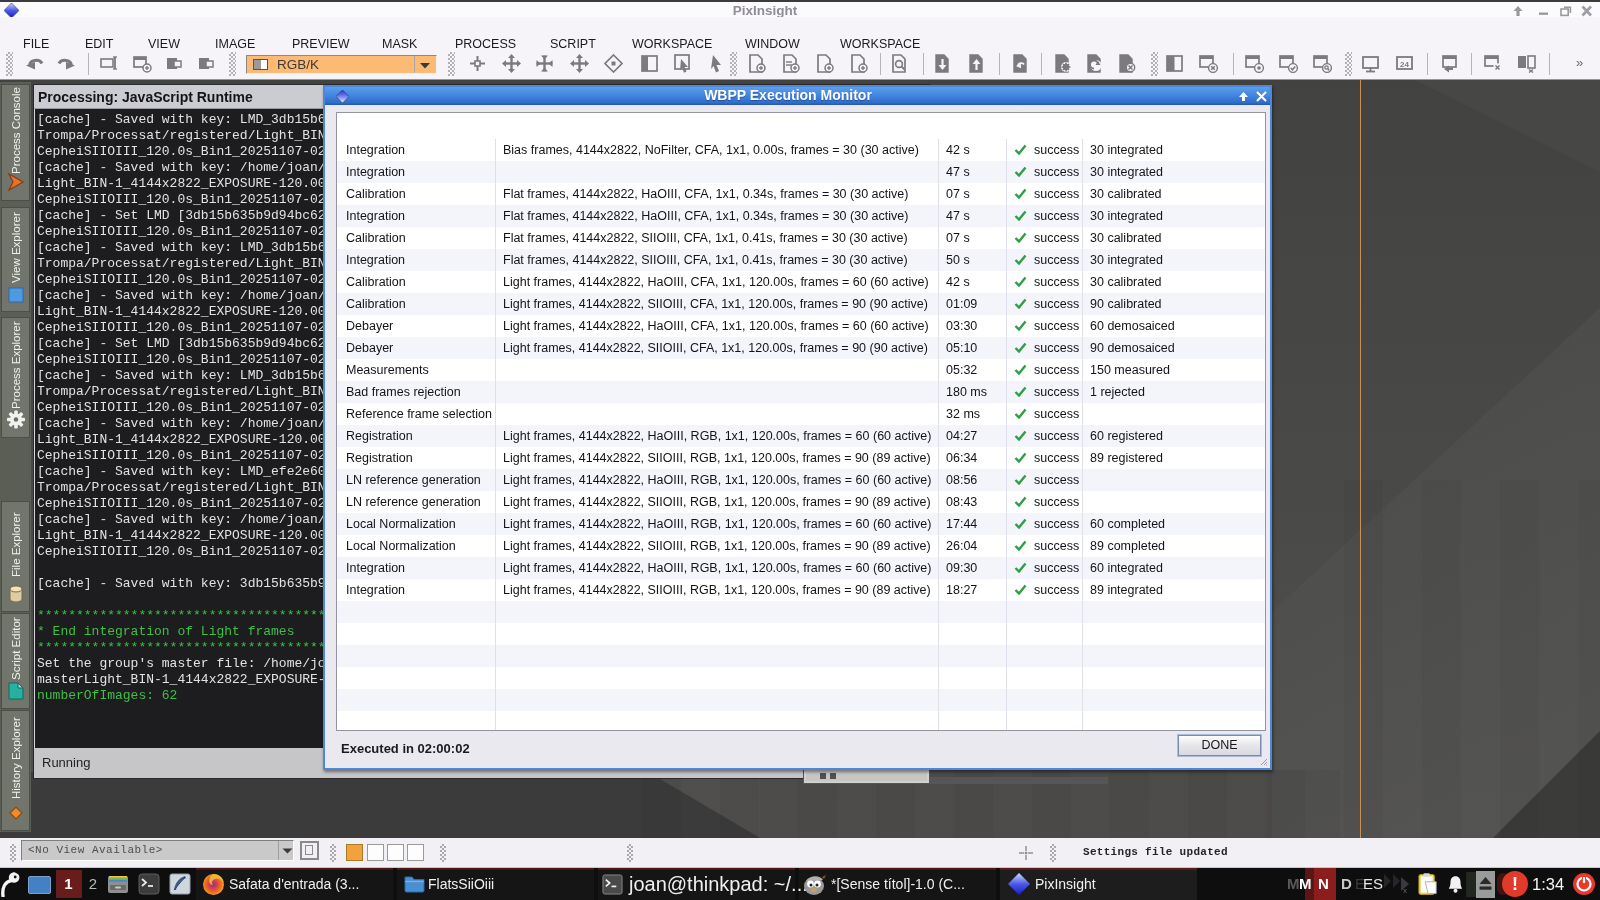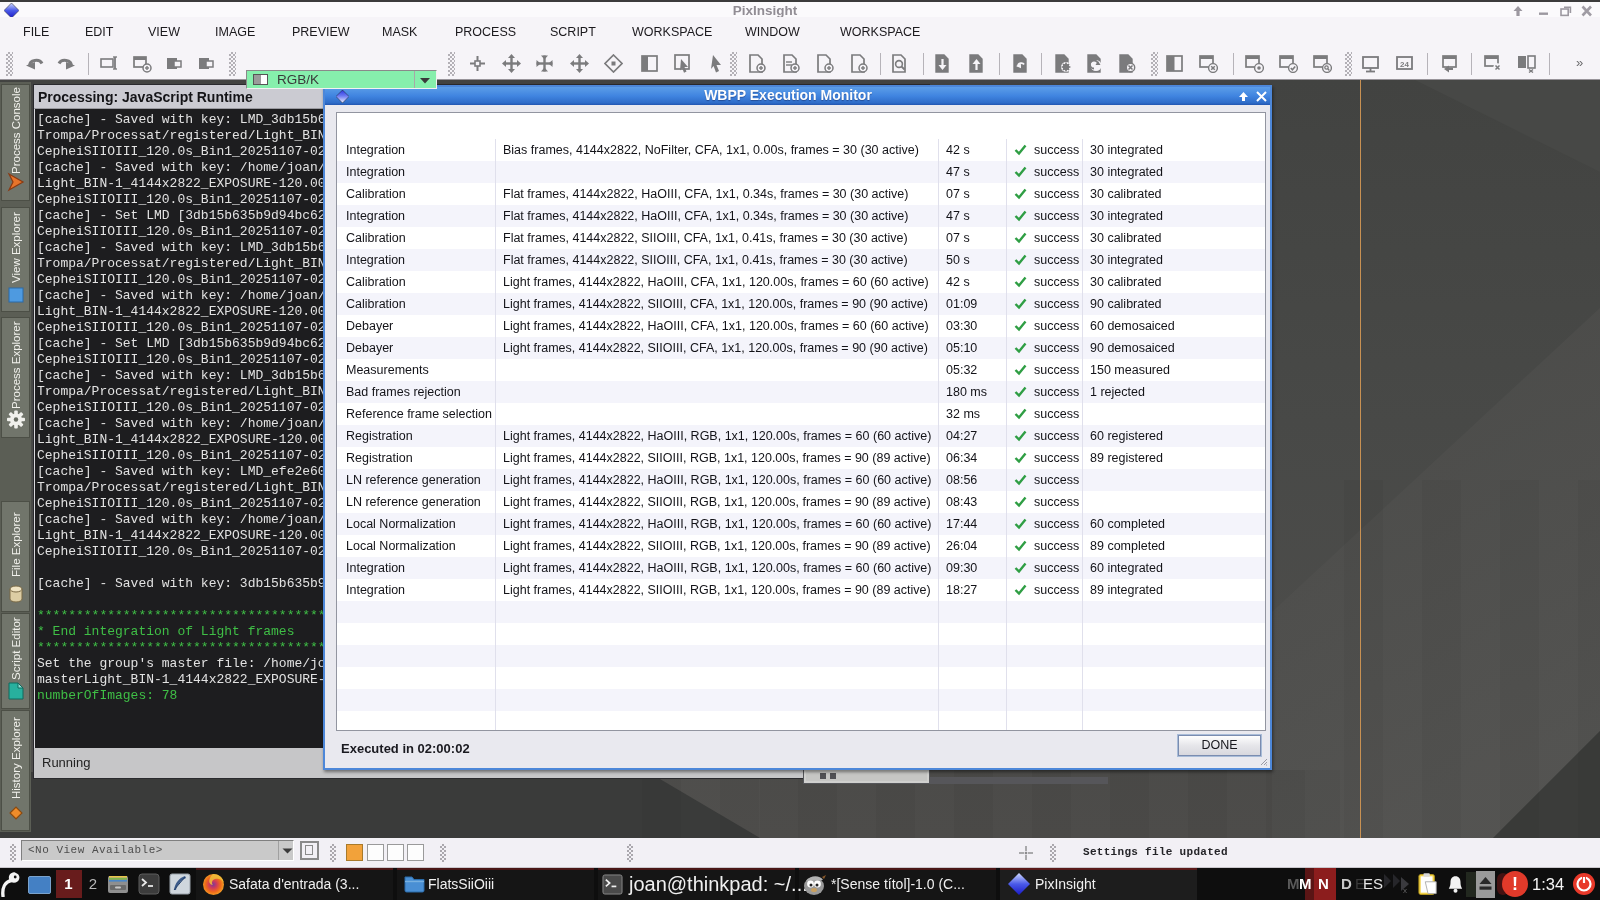--- a/index.html
+++ b/index.html
@@ -1,19 +1,19 @@
 <!DOCTYPE html>
 <html><head><meta charset="utf-8"><style>
 *{margin:0;padding:0;box-sizing:border-box;-webkit-font-smoothing:antialiased}
 html,body{width:1600px;height:900px;overflow:hidden;font-family:"Liberation Sans",sans-serif;position:relative;background:#4a4a48}
 .ab{position:absolute}
 #titlebar{left:0;top:0;width:1600px;height:17px;background:#fbfafc;border-top:2px solid #3c3c3c}
 #menubar{left:0;top:17px;width:1600px;height:31px;background:#f6f4f8}
 #toolbar{left:0;top:48px;width:1600px;height:32px;background:#f6f4f8;border-bottom:1px solid #98949a}
-.mi{position:absolute;top:8px;font-size:12.5px;color:#1b191d}
+.mi{position:absolute;top:20px;font-size:12.5px;color:#1b191d}
 .handle{position:absolute;width:7px;height:24px;top:4px;background-image:repeating-conic-gradient(#b3b0b6 0% 25%,rgba(0,0,0,0) 0% 50%);background-size:4px 4px}
 .tsep{position:absolute;width:1px;height:22px;top:5px;background:#b6b3b9}
 .ticn{position:absolute;top:6px}
 #workspace{left:0;top:80px;width:1600px;height:758px;background:#4a4a48;overflow:hidden}
 #dock{position:absolute;left:0;top:2px;width:31px;height:750px;background:#5b5e55}
 .dtab{position:absolute;left:1px;width:29px;background:#71756b;border:1px solid #4c4f46}
 .vt{position:absolute;left:0;right:0;top:2px;bottom:26px;display:flex;align-items:center;justify-content:center;writing-mode:vertical-rl;transform:rotate(180deg);font-size:11.5px;color:#f1f1ec;white-space:nowrap;overflow:hidden}
 .dticon{position:absolute;left:50%;transform:translateX(-50%)}
 #console{position:absolute;left:33px;top:4px;width:897px;height:695px;background:#1d1d1f;border:1px solid #2a2a2e;box-shadow:inset 1px 0 0 #d8d8dc}
 #ctitle{position:absolute;left:0;top:0;width:100%;height:24px;background:#cbcbd2;border-bottom:1px solid #9a9aa0;color:#141417;font-weight:bold;font-size:14px;line-height:24px;padding-left:4px}
@@ -153,21 +153,21 @@
 Light_BIN-1_4144x2822_EXPOSURE-120.00s_FILTER-NoFilter_CFA_
 CepheiSIIOIII_120.0s_Bin1_20251107-025816_c_d_r.xisf
 
 [cache] - Saved with key: 3db15b635b9d94bc624ef19c36f2
 
 <span class="g">************************************************************</span>
 <span class="g">* End integration of Light frames</span>
 <span class="g">************************************************************</span>
 Set the group's master file: /home/joan/Imatges/Astro/2025
 masterLight_BIN-1_4144x2822_EXPOSURE-120.00s_FILTER-NoFilt
-<span class="g">numberOfImages: 78</span></div>
+<span class="g">numberOfImages: 62</span></div>
 <div id="crun">Running</div>
     </div>
 <div class="ab" style="left:803px;top:689px;width:127px;height:15px;background:#d0d0ce;border:1px solid #55565a">
       <div class="ab" style="left:2px;top:1px;right:2px;bottom:2px;background:#c6c6c4"></div>
       <div class="ab" style="left:16px;top:3px;width:6px;height:6px;background:#505054"></div>
       <div class="ab" style="left:26px;top:3px;width:6px;height:6px;background:#505054"></div>
     </div>
 <div class="ab" style="left:930px;top:697px;width:178px;height:7px;background:#56565a"></div>
 <div class="ab" style="left:1360px;top:0;width:1px;height:758px;background:#c89153"></div>
 <div id="dialog">
@@ -460,21 +460,21 @@
     </svg>
     <svg class="ticn" style="left:165px;top:6px" width="19" height="19" viewBox="0 0 19 19">
       <rect x="2" y="4" width="10" height="11" fill="#7b7b7d"></rect>
       <rect x="9" y="7" width="7" height="6" fill="#f6f4f8" stroke="#7b7b7d" stroke-width="1.5"></rect>
     </svg>
     <svg class="ticn" style="left:197px;top:6px" width="19" height="19" viewBox="0 0 19 19">
       <rect x="2" y="4" width="10" height="11" fill="#7b7b7d"></rect>
       <rect x="9" y="7" width="7" height="6" fill="#f6f4f8" stroke="#7b7b7d" stroke-width="1.5"></rect>
     </svg>
     <div class="handle" style="left:229px"></div>
-    <div class="ab" style="left:246px;top:22px;width:191px;height:19px;background:#86efac;border:1px solid;border-color:#8a8a8a #f2f2f2 #f2f2f2 #8a8a8a">
+    <div class="ab" style="left:246px;top:7px;width:191px;height:19px;background:#fdba74;border:1px solid;border-color:#8a8a8a #f2f2f2 #f2f2f2 #8a8a8a">
 <div class="ab" style="left:6px;top:3px;width:15px;height:11px;background:#fff;border:1px solid #555">
         <div class="ab" style="left:0;top:0;width:7px;height:9px;background:#9a9a9a"></div>
       </div>
 <div class="ab" style="left:30px;top:1px;font-size:13.5px;color:#3a3a3a">RGB/K</div>
 <div class="ab" style="left:167px;top:0;width:1px;height:17px;background:#a8a8a8"></div>
 <svg class="ab" style="left:172px;top:6px" width="12" height="7" viewBox="0 0 12 7">
         <polygon points="1,1 11,1 6,6.5" fill="#3a3a3a"></polygon>
       </svg>
     </div>
     <div class="handle" style="left:448px"></div>

